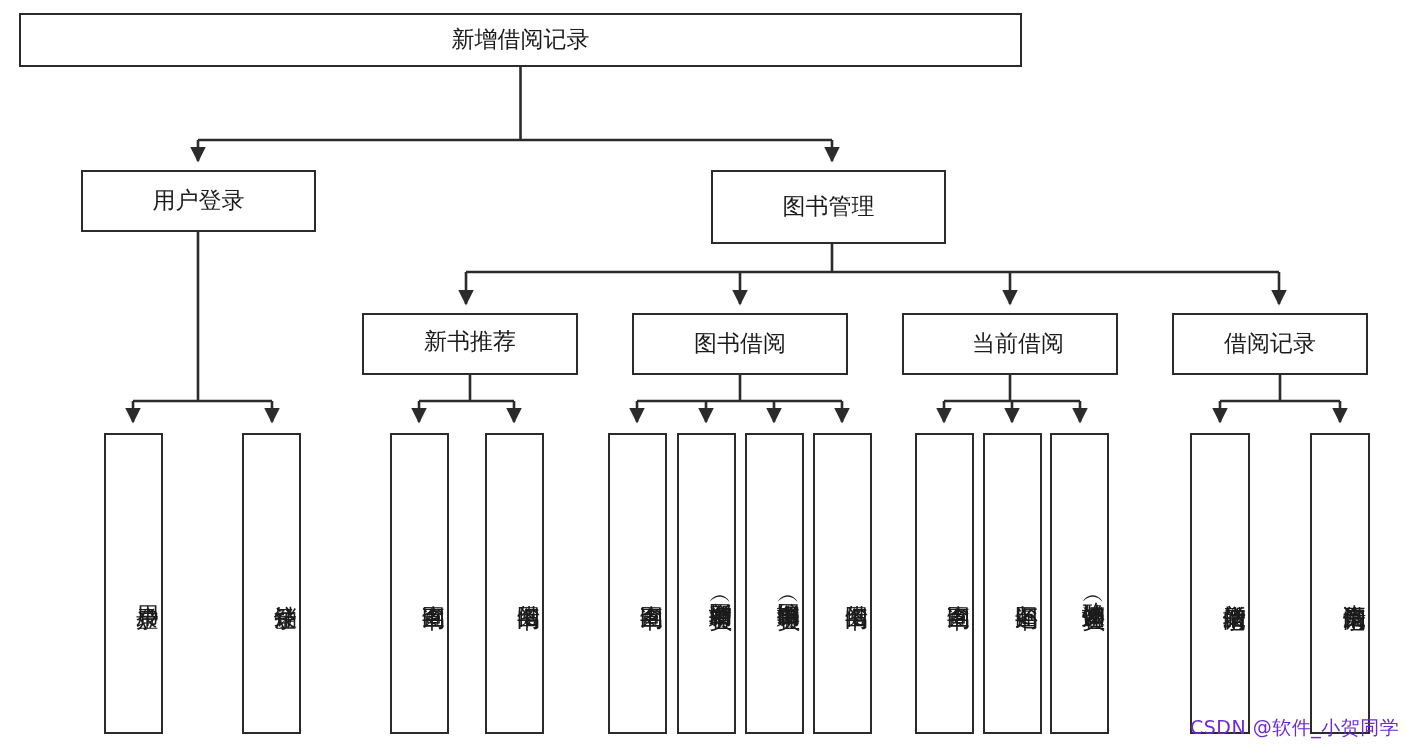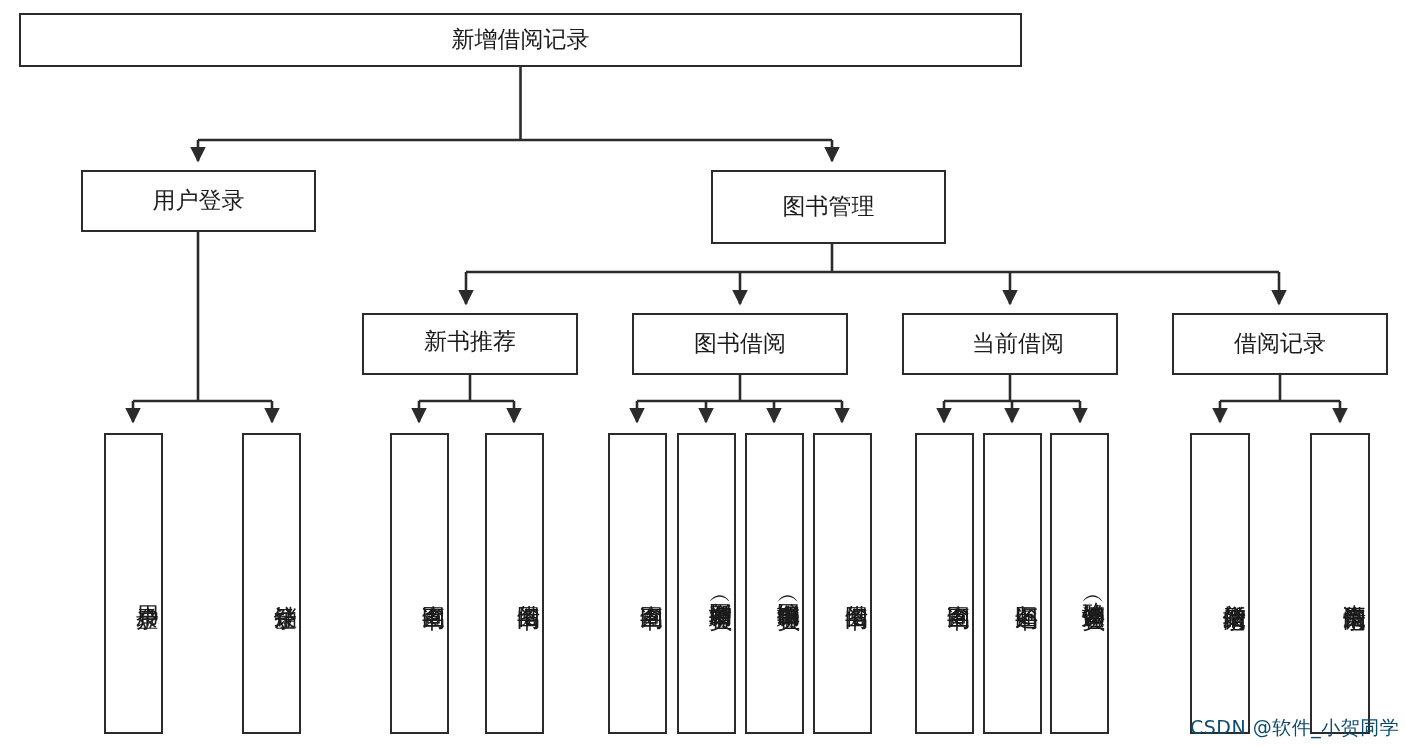--- a/index.html
+++ b/index.html
@@ -43,21 +43,21 @@
     writing-mode: vertical-rl;
     text-orientation: upright;
     font-size: 23px;
     letter-spacing: 1px;
     padding-top: 10px;
     align-items: flex-start;
     justify-content: center;
   }
   .watermark {
     position: absolute;
-    color: #0c4a6e;
+    color: #6d28d9;
     font-size: 19px;
     letter-spacing: 0.5px;
     white-space: nowrap;
     pointer-events: none;
   }
 </style>
 </head>
 <body>
 
 <div id="canvas">
@@ -125,21 +125,21 @@
 
   <div class="node horiz" style="left:362px; top:313px; width:216px; height:62px;font-family:Liberation Mono, monospace;">
     <span>新书推荐</span>
   </div>
   <div class="node horiz" style="left:632px; top:313px; width:216px; height:62px;">
     <span>图书借阅</span>
   </div>
   <div class="node horiz" style="left:902px; top:313px; width:216px; height:62px;padding-left:16px;">
     <span>当前借阅</span>
   </div>
-  <div class="node horiz" style="left:1172px; top:313px; width:216px; height:62px;">
+  <div class="node horiz" style="left:1172px; top:313px; width:196px; height:62px;">
     <span>借阅记录</span>
   </div>
 
   <div class="node vert" style="left:104px; top:433px; width:59px; height:301px;">
     <span>用户登录</span>
   </div>
   <div class="node vert" style="left:242px; top:433px; width:59px; height:301px;">
     <span>注销登录</span>
   </div>
 

